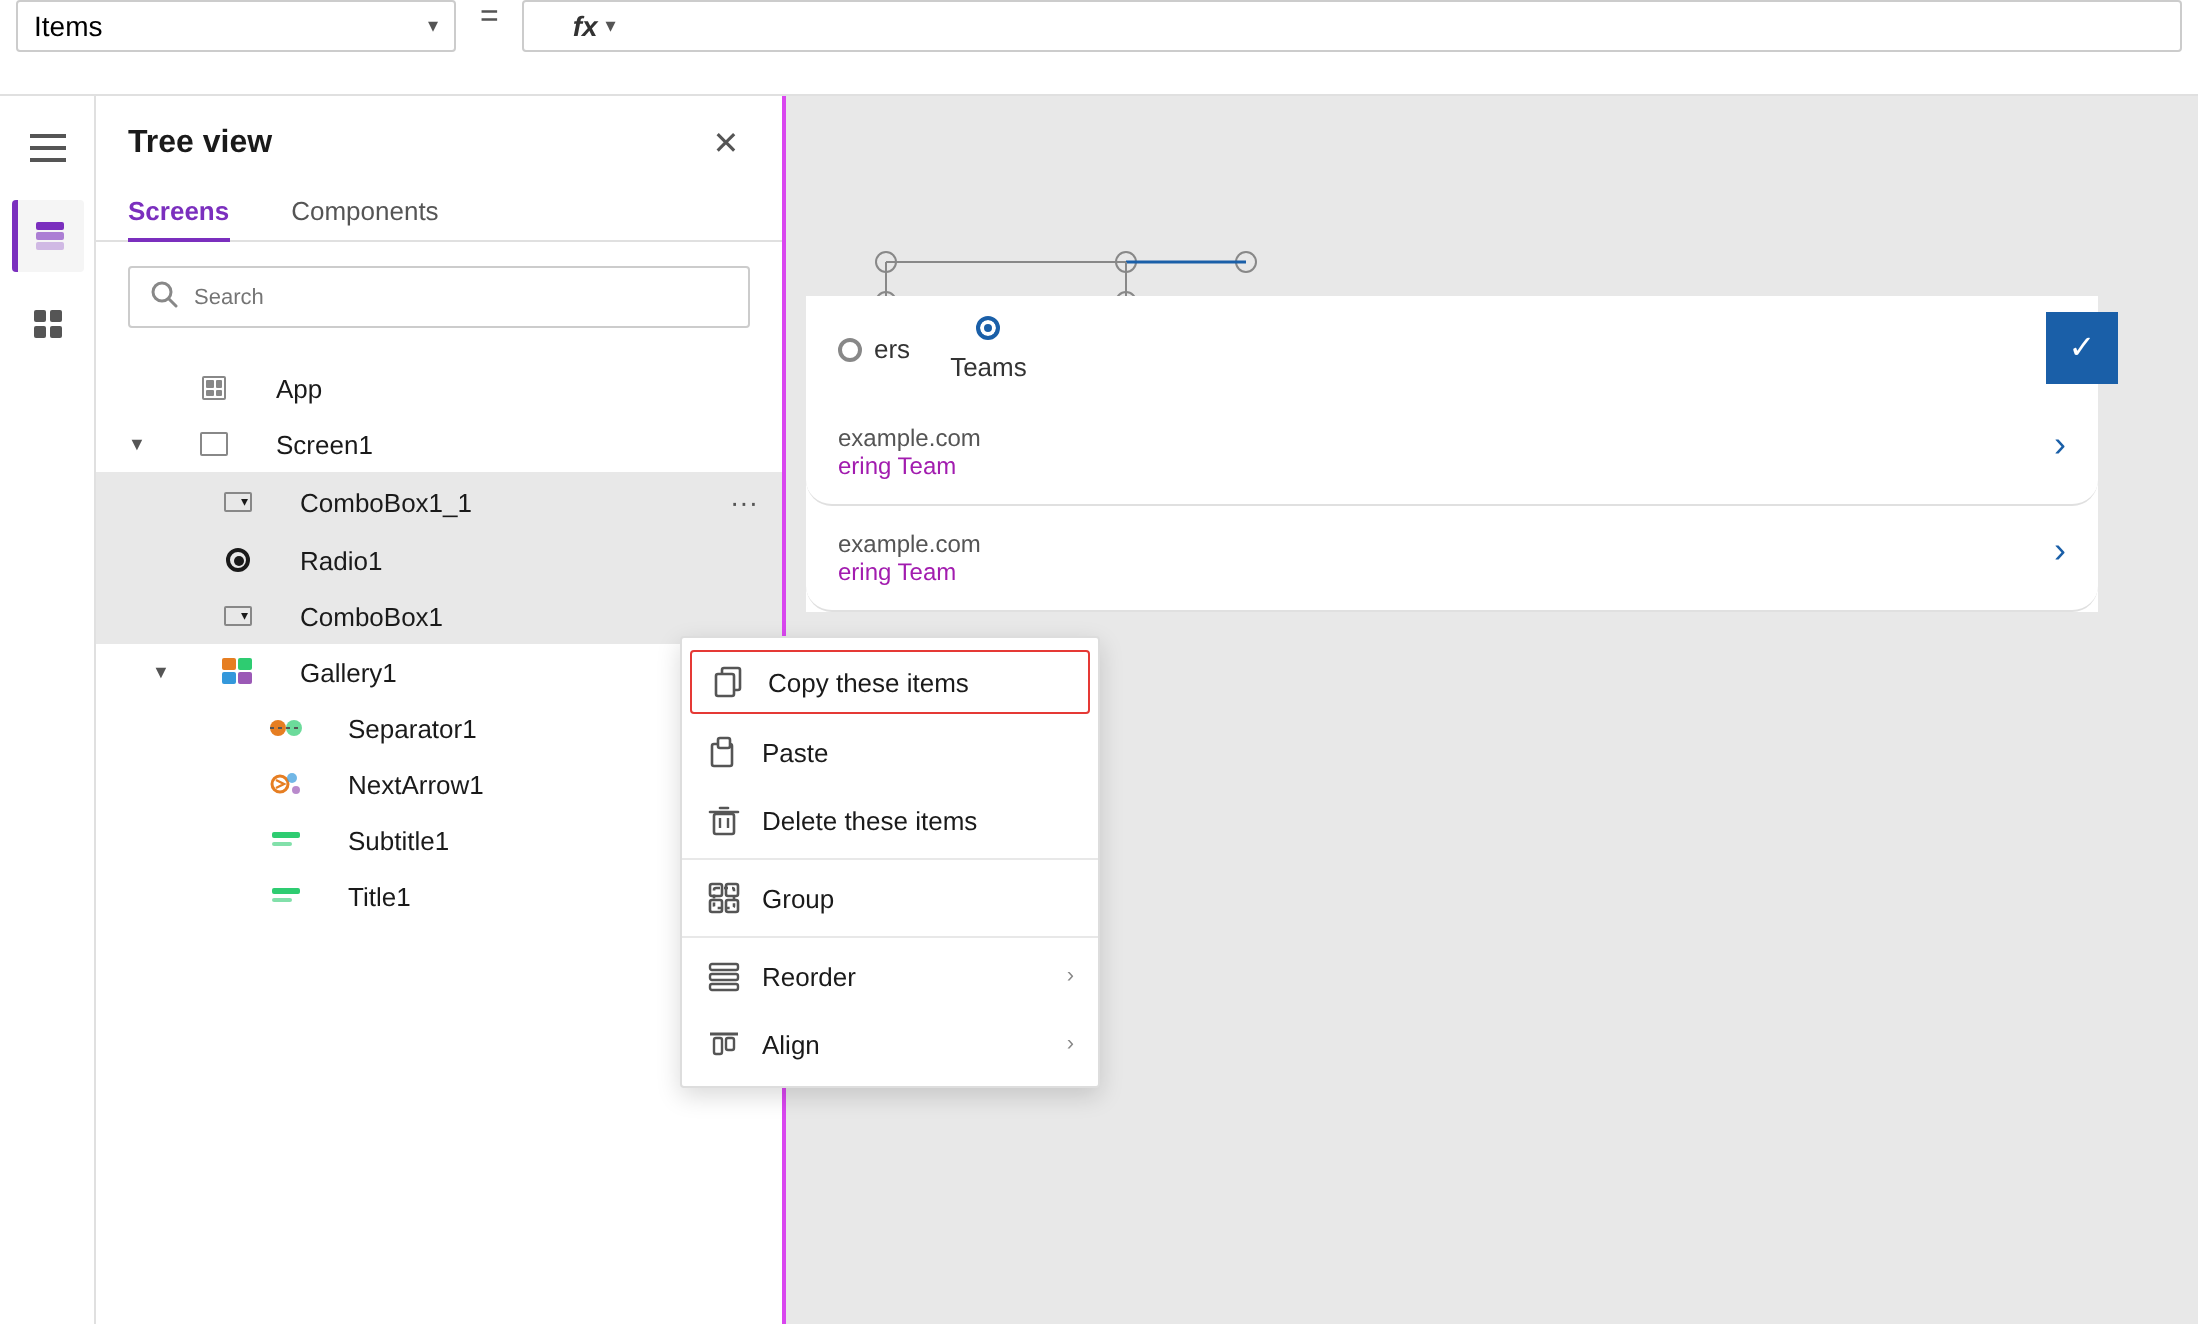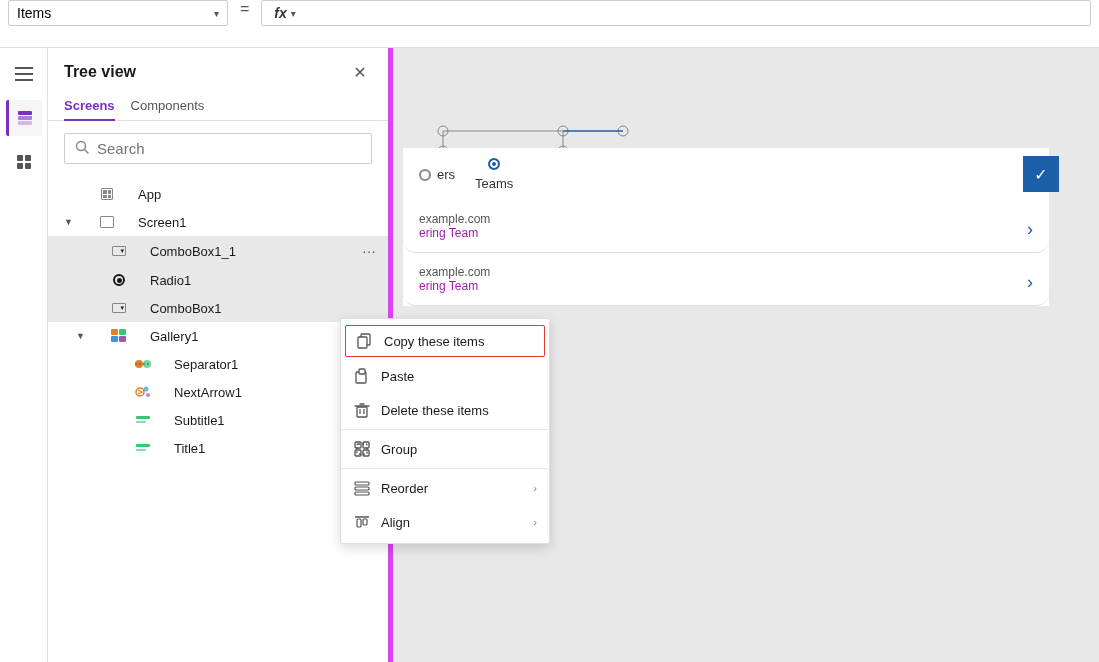--- a/index.html
+++ b/index.html
@@ -47,21 +47,21 @@
     .equals-icon {
       font-size: 16px;
       color: #555;
       padding: 0 4px;
     }
     .fx-bar {
       display: flex;
       align-items: center;
       border: 1px solid #ccc;
       border-radius: 2px;
-      padding: 4px 12px;
+      padding: 4px 24px;
       background: #fff;
       flex: 1;
       gap: 4px;
       font-size: 14px;
       color: #333;
     }
     .fx-label {
       font-style: italic;
       font-weight: 600;
       color: #333;
@@ -103,21 +103,21 @@
     }
     .toolbar-icon.active {
       border-left: 3px solid #7B2FBE;
       background: #f5f5f5;
     }
 
     
     .tree-panel {
       width: 345px;
       background: #fff;
-      border-right: 5px solid #d946ef;
+      border-right: 2px solid #d946ef;
       display: flex;
       flex-direction: column;
       position: relative;
       z-index: 5;
     }
     .tree-header {
       display: flex;
       align-items: center;
       justify-content: space-between;
       padding: 12px 16px 8px;
@@ -134,21 +134,21 @@
       width: 24px;
       height: 24px;
       display: flex;
       align-items: center;
       justify-content: center;
     }
     .tree-tabs {
       display: flex;
       padding: 0 16px;
       border-bottom: 1px solid #e0e0e0;
-      gap: 16px;
+      gap: 31px;
     }
     .tree-tab {
       padding: 6px 0;
       cursor: pointer;
       font-size: 13px;
       color: #555;
       border-bottom: 2px solid transparent;
       margin-bottom: -1px;
     }
     .tree-tab.active {
@@ -163,21 +163,21 @@
       border: 1px solid #ccc;
       border-radius: 2px;
       padding: 6px 10px;
       gap: 8px;
       background: #fff;
     }
     .tree-search input {
       border: none;
       outline: none;
       flex: 1;
-      font-size: 15px;
+      font-size: 11px;
       color: #333;
     }
     .search-icon-svg {
       color: #888;
       font-size: 14px;
     }
     .tree-content {
       flex: 1;
       overflow-y: auto;
       padding: 4px 0;
@@ -326,21 +326,21 @@
 
     
     .canvas-area {
       flex: 1;
       background: #e8e8e8;
       position: relative;
       overflow: hidden;
     }
     .team-item {
       display: flex;
-      align-items: flex-end;
+      align-items: flex-start;
       padding: 12px 16px;
       border-bottom: 1px solid #e0e0e0;
       gap: 8px;
       border-radius: 13px;
     }
     .team-info {
       flex: 1;
     }
     .team-name {
       font-size: 12px;

